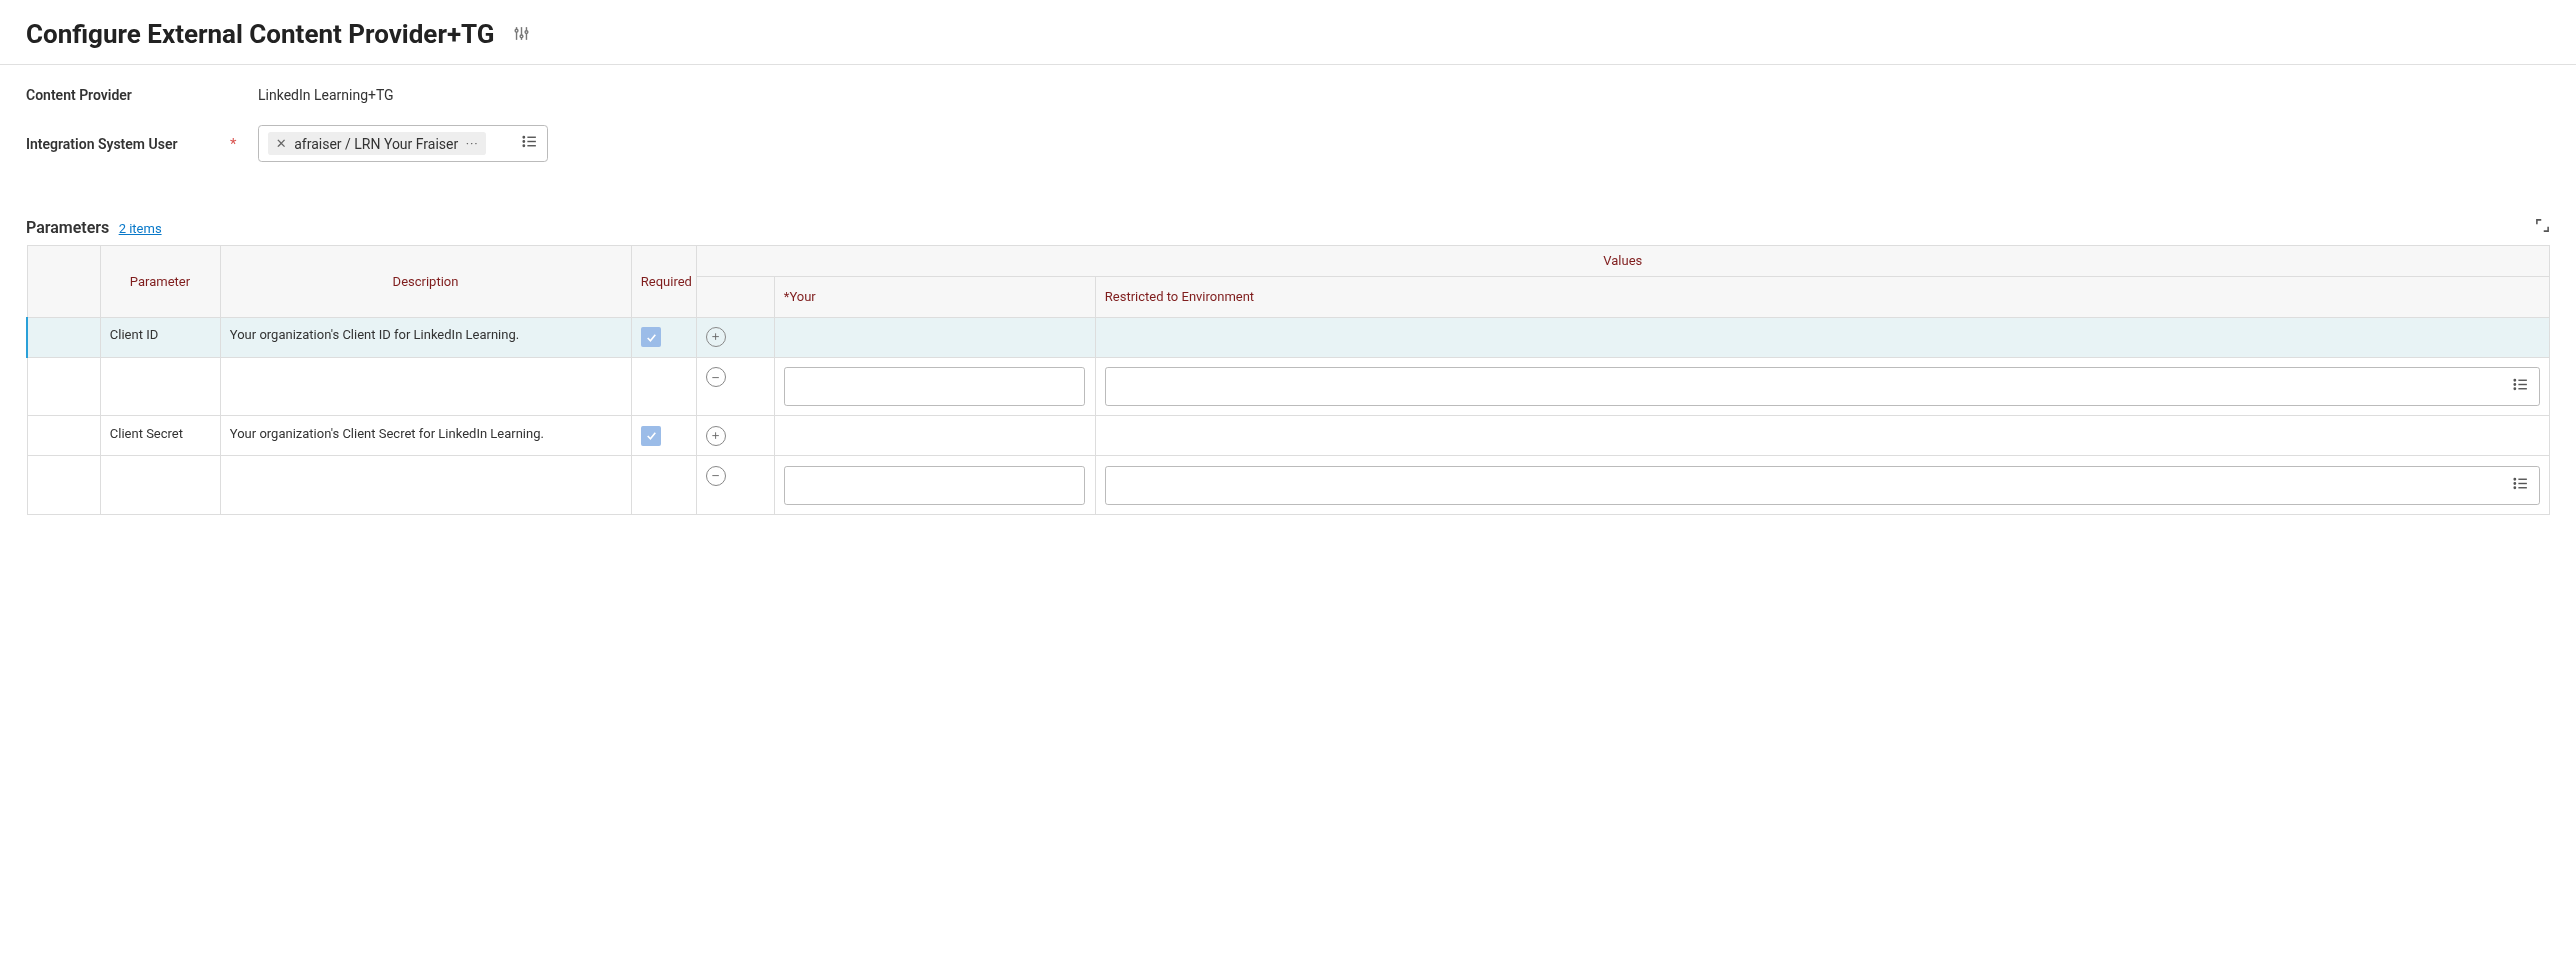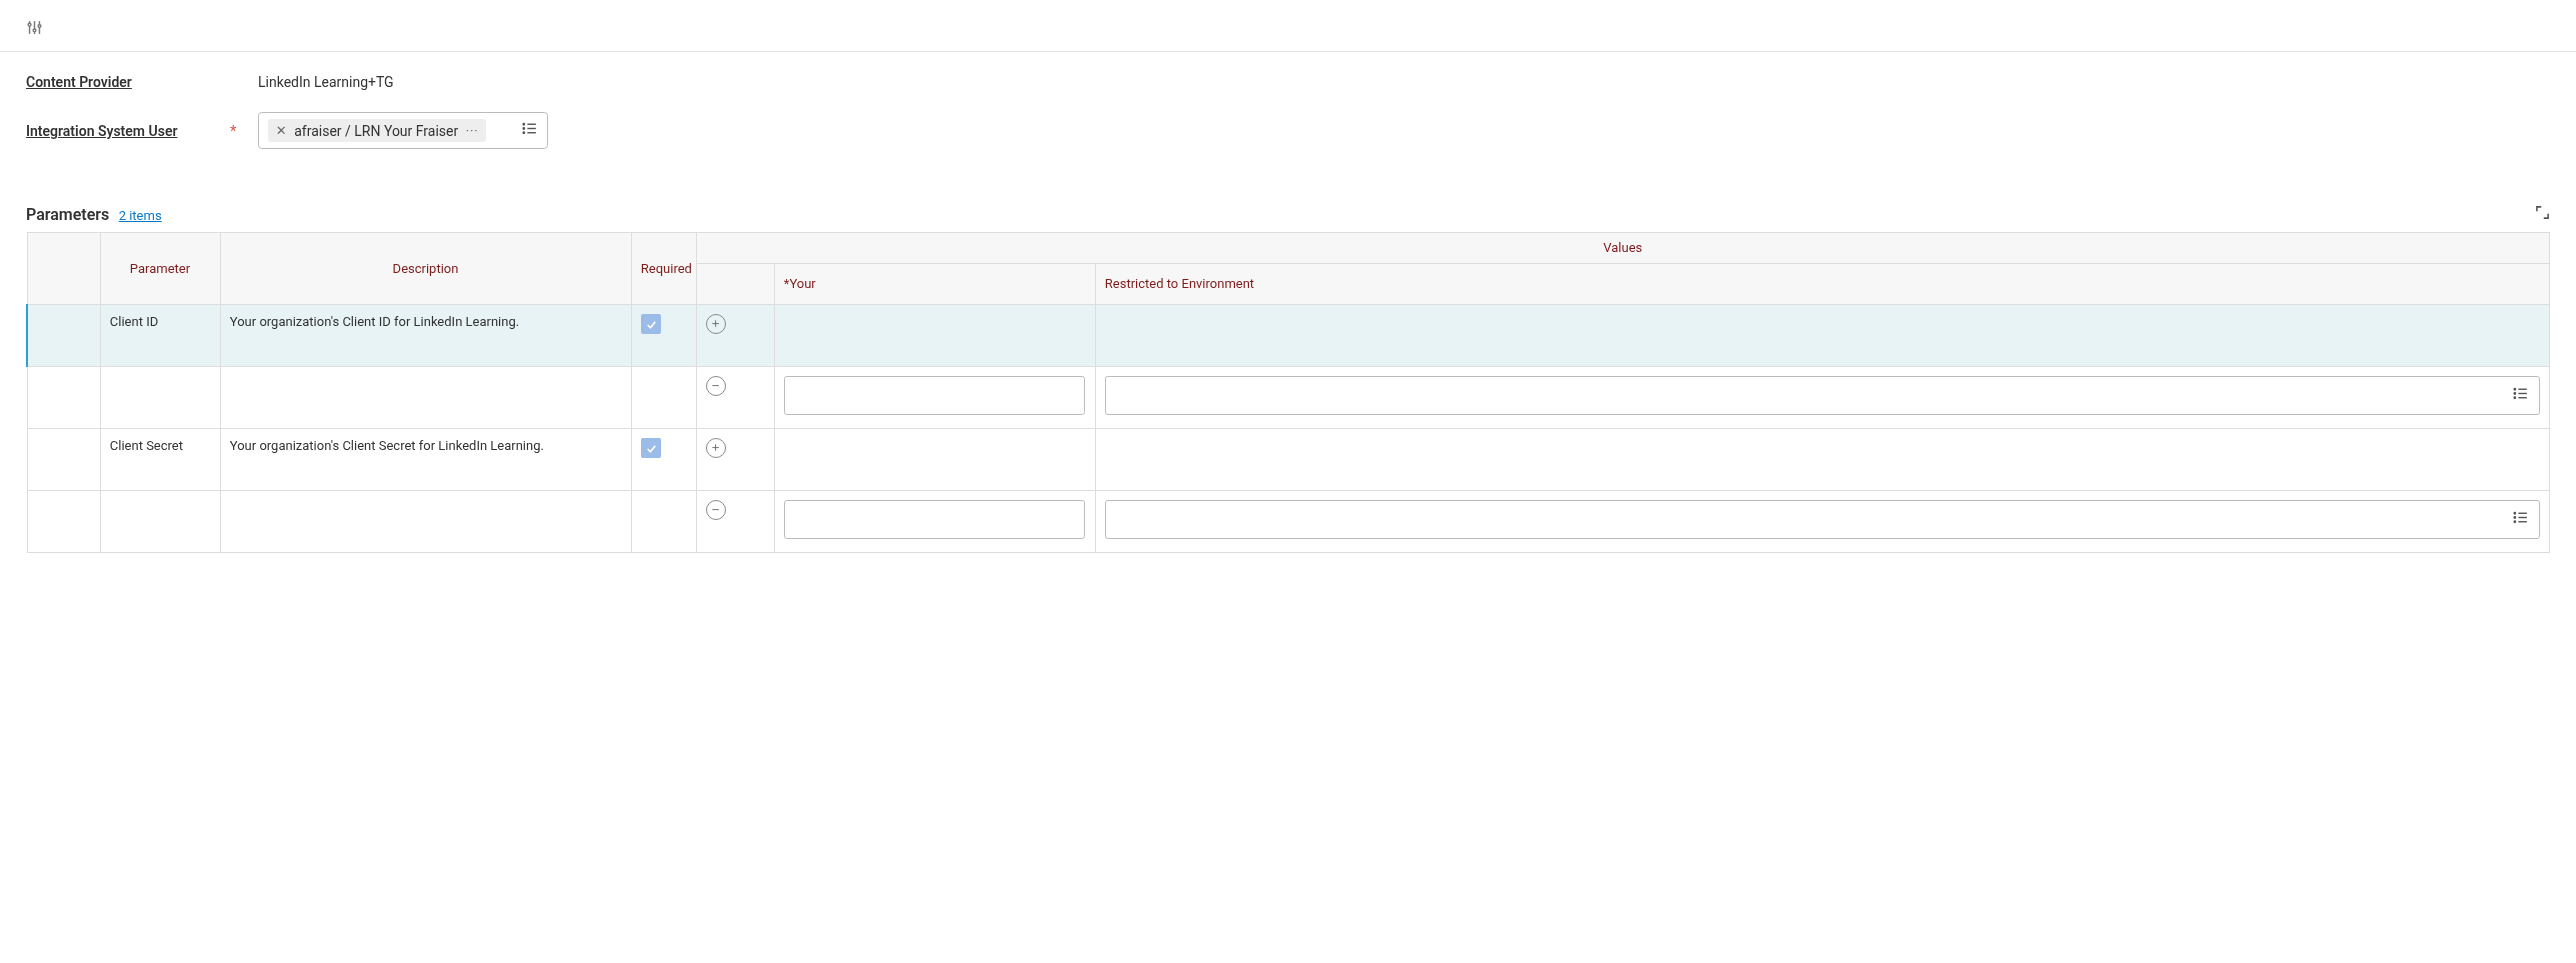--- a/index.html
+++ b/index.html
@@ -39,21 +39,20 @@
       display: flex;
       align-items: center;
       margin-bottom: 22.4px;
     }
     .form-label {
       width: 204px;
       font-size: 14px;
       font-weight: 600;
       color: #333;
       flex-shrink: 0;
-      text-decoration: underline;
     }
     .form-asterisk {
       color: #d9534f;
       font-size: 15px;
       width: 28px;
       text-align: left;
     }
     .form-value {
       font-size: 14px;
       color: #333;
@@ -138,21 +137,21 @@
     }
     table.params thead tr.top-row th {
       text-align: center;
       height: 24px;
     }
     table.params thead tr.sub-row th {
       height: 41px;
     }
     table.params td {
       padding: 9.3px 9.3px;
-      height: 62px;
+      height: 40px;
       background: #fff;
       vertical-align: top;
     }
     table.params tr.selected td {
       background: #e8f3f5;
     }
     table.params tr.selected td:first-child {
       border-left: 2.8px solid #2aa0d8;
     }
     .col-handle { width: 73px; }
@@ -205,20 +204,21 @@
       padding: 5.6px 9.3px;
     }
     .lookup-field .list-icon {
       margin-left: auto;
     }
   </style>
 </head>
 <body>
 
 <div class="header-row">
+  <h1 class="page-title">Configure External Content Provider+TG</h1>
   <span class="settings-icon">
     <svg width="17" height="17" viewBox="0 0 24 24" fill="none" stroke="currentColor" stroke-width="2">
       <line x1="5" y1="3" x2="5" y2="21"></line>
       <line x1="12" y1="3" x2="12" y2="21"></line>
       <line x1="19" y1="3" x2="19" y2="21"></line>
       <circle cx="5" cy="8" r="2" fill="#fff"></circle>
       <circle cx="12" cy="16" r="2" fill="#fff"></circle>
       <circle cx="19" cy="10" r="2" fill="#fff"></circle>
     </svg>
   </span>

